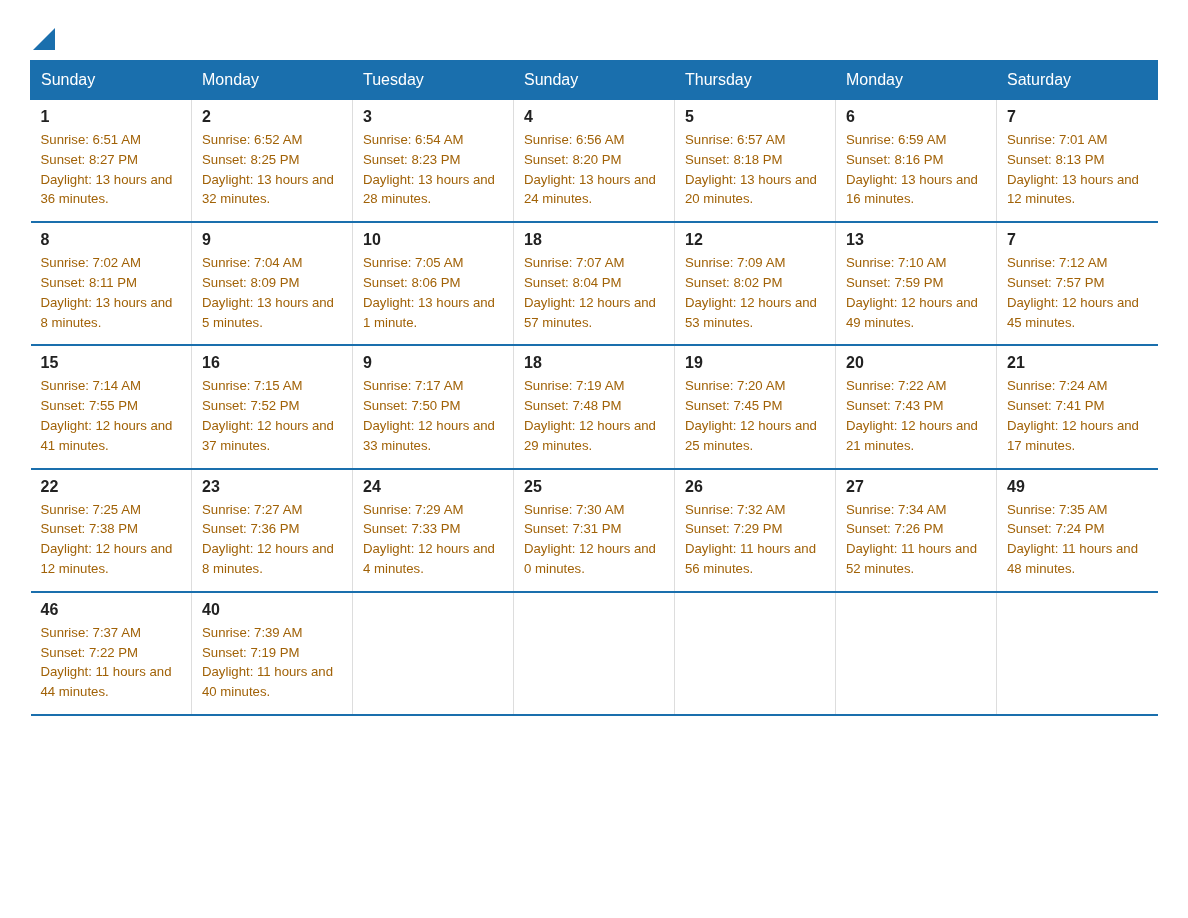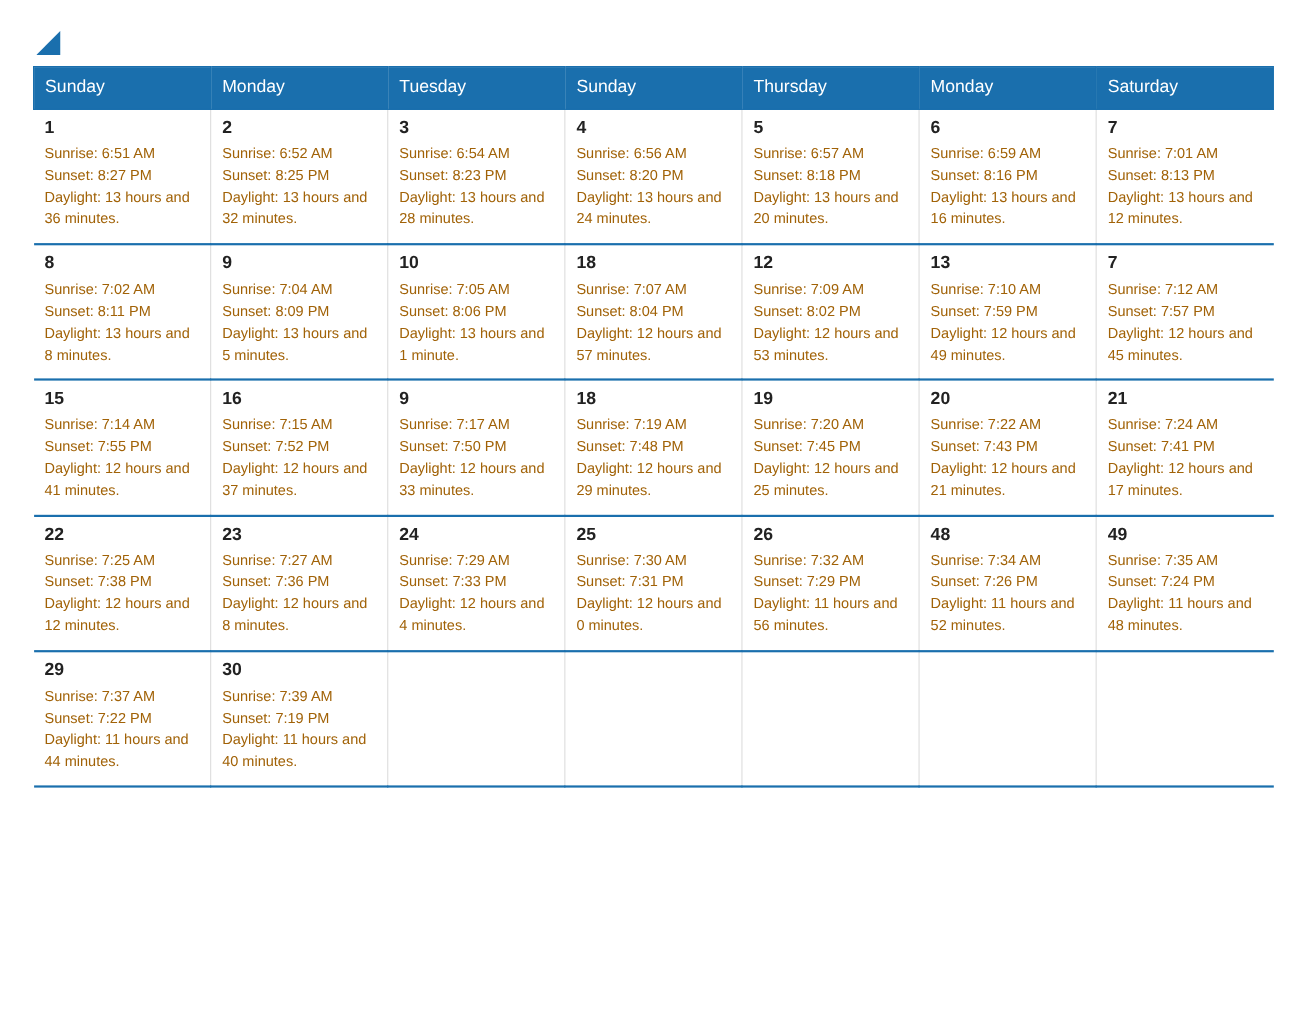--- a/index.html
+++ b/index.html
@@ -345,47 +345,47 @@
       </td>
         <td>
         <span class="day-number">26</span>
         <div class="day-info">
           Sunrise: 7:32 AM<br>
           Sunset: 7:29 PM<br>
           Daylight: 11 hours and 56 minutes.
         </div>
       </td>
         <td>
-        <span class="day-number">48</span>
+        <span class="day-number">27</span>
         <div class="day-info">
           Sunrise: 7:34 AM<br>
           Sunset: 7:26 PM<br>
           Daylight: 11 hours and 52 minutes.
         </div>
       </td>
         <td>
         <span class="day-number">49</span>
         <div class="day-info">
           Sunrise: 7:35 AM<br>
           Sunset: 7:24 PM<br>
           Daylight: 11 hours and 48 minutes.
         </div>
       </td>
       </tr>
       <tr>
         <td>
-        <span class="day-number">29</span>
+        <span class="day-number">46</span>
         <div class="day-info">
           Sunrise: 7:37 AM<br>
           Sunset: 7:22 PM<br>
           Daylight: 11 hours and 44 minutes.
         </div>
       </td>
         <td>
-        <span class="day-number">30</span>
+        <span class="day-number">40</span>
         <div class="day-info">
           Sunrise: 7:39 AM<br>
           Sunset: 7:19 PM<br>
           Daylight: 11 hours and 40 minutes.
         </div>
       </td>
         <td class="empty-cell"></td>
         <td class="empty-cell"></td>
         <td class="empty-cell"></td>
         <td class="empty-cell"></td>

